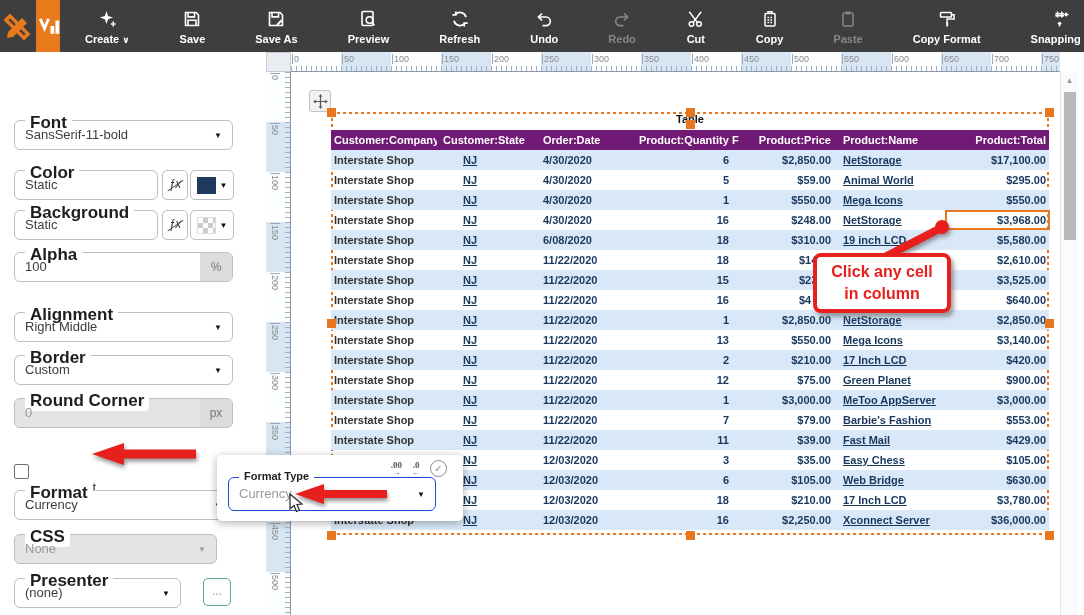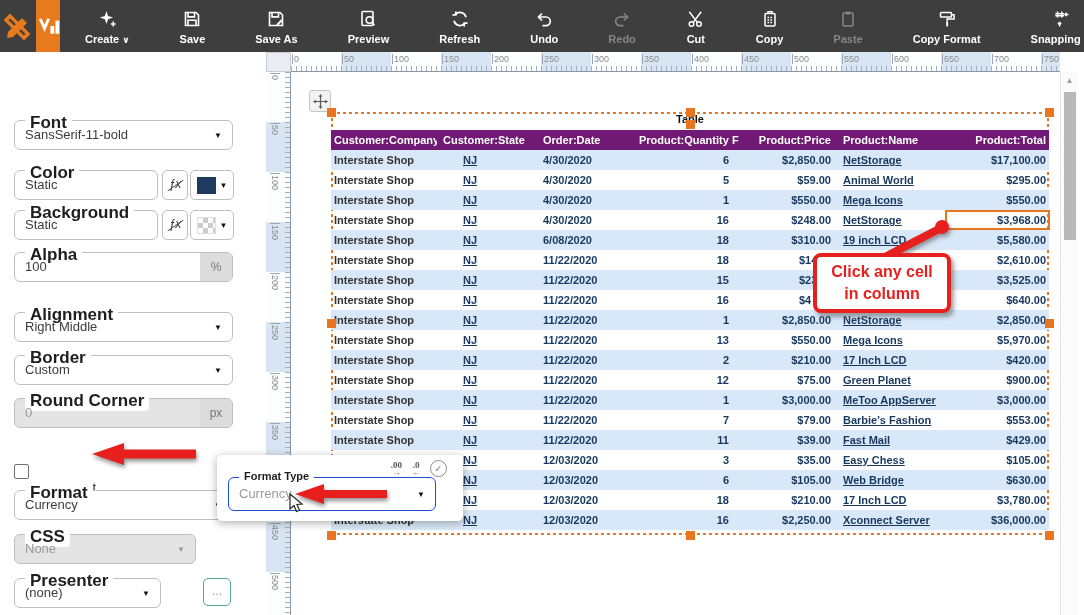--- a/index.html
+++ b/index.html
@@ -357,27 +357,27 @@
       <div id="wrap-check"></div>
       <div id="wrap-label">Wrap Text</div>
     </div>
 
     <div class="field" style="left:14px;top:438px;width:219px;">
       <span class="flabel">Format</span>
       <span class="fvalue">Currency</span>
       <span class="fcaret">▼</span>
     </div>
 
-    <div class="field disabled" style="left:14px;top:482px;width:182px;">
+    <div class="field disabled" style="left:14px;top:482px;width:203px;">
       <span class="flabel">CSS</span>
       <span class="fvalue">None</span>
       <span class="fcaret">▼</span>
     </div>
 
-    <div class="field" style="left:14px;top:526px;width:147px;">
+    <div class="field" style="left:14px;top:526px;width:167px;">
       <span class="flabel">Presenter</span>
       <span class="fvalue">(none)</span>
       <span class="fcaret">▼</span>
     </div>
     <div id="dots-btn">...</div>
 
   </div>
 
   <div id="corner"></div>
   <div id="hruler">
@@ -521,21 +521,21 @@
           <div class="cell c-name">NetStorage</div>
           <div class="cell c-total">$2,850.00</div>
         </div>
         <div class="trow">
           <div class="cell c-company">Interstate Shop</div>
           <div class="cell c-state">NJ</div>
           <div class="cell c-date">11/22/2020</div>
           <div class="cell c-qty">13</div>
           <div class="cell c-price">$550.00</div>
           <div class="cell c-name">Mega Icons</div>
-          <div class="cell c-total">$5,970.00</div>
+          <div class="cell c-total">$3,140.00</div>
         </div>
         <div class="trow stripe">
           <div class="cell c-company">Interstate Shop</div>
           <div class="cell c-state">NJ</div>
           <div class="cell c-date">11/22/2020</div>
           <div class="cell c-qty">2</div>
           <div class="cell c-price">$210.00</div>
           <div class="cell c-name">17 Inch LCD</div>
           <div class="cell c-total">$420.00</div>
         </div>

